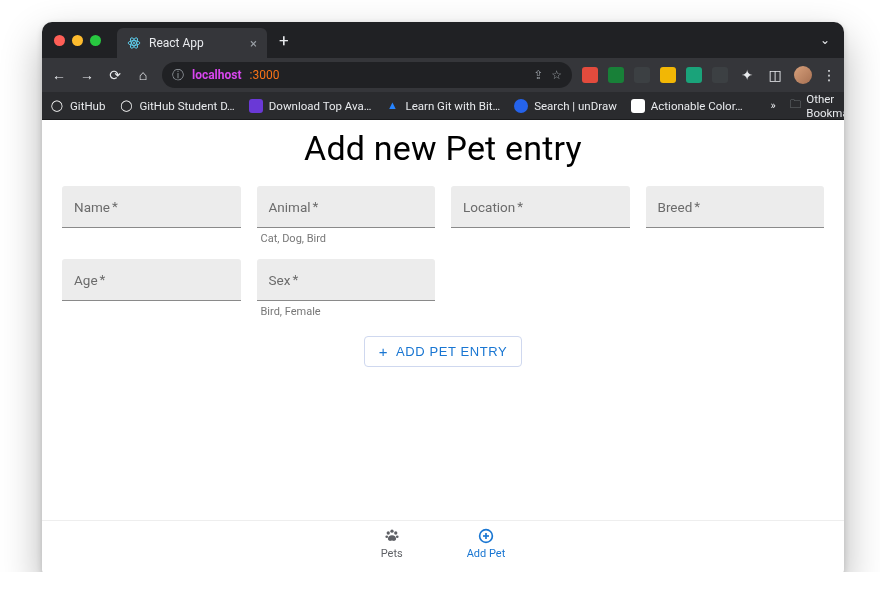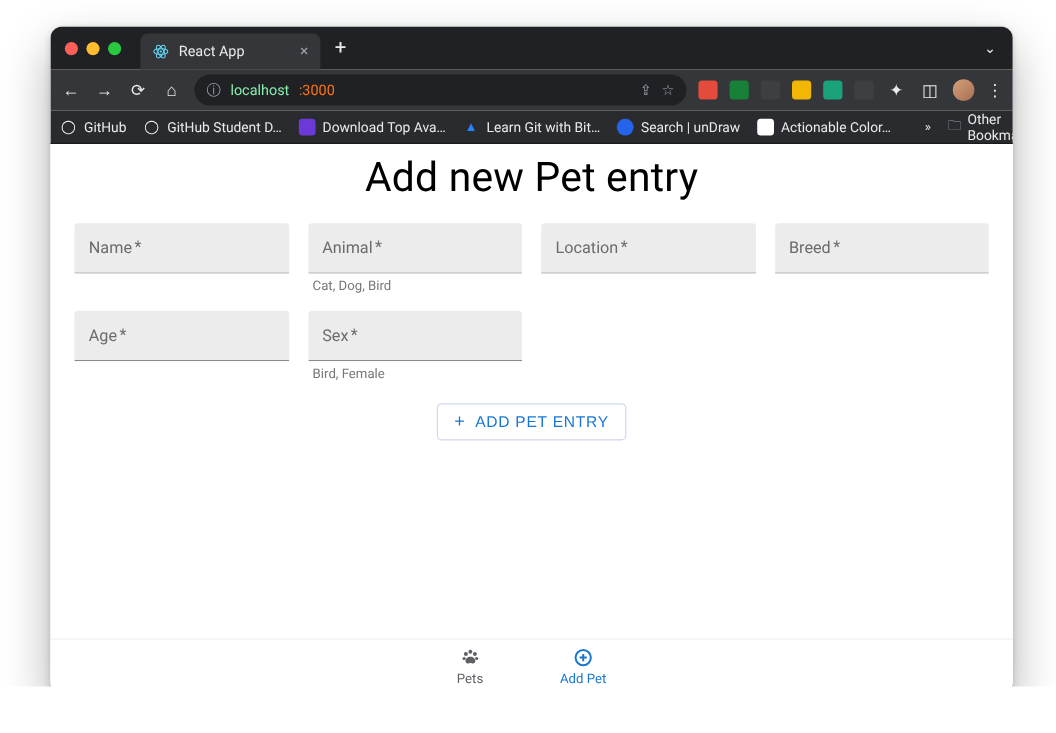--- a/index.html
+++ b/index.html
@@ -41,21 +41,21 @@
     height: 34px; background: #35363a; display: flex; align-items: center;
     padding: 0 8px; gap: 10px;
   }
   .nav-ico { color: #e8eaed; font-size: 14px; width: 18px; text-align: center; }
   .omni {
     flex: 1; height: 26px; background: #202124; border-radius: 13px;
     display: flex; align-items: center; padding: 0 10px; gap: 8px;
     color: #e8eaed; font-size: 12px;
   }
   .omni .secure { color: #9aa0a6; font-size: 12px; }
-  .omni .host { color: #86efac; }
+  .omni .host { color: #d946ef; font-weight: bold; }
   .omni .port { color: #f97316; }
   .omni .flex { flex: 1; }
   .ext-row { display: flex; align-items: center; gap: 10px; }
   .ext { width: 16px; height: 16px; border-radius: 3px; }
   .avatar { width: 18px; height: 18px; border-radius: 50%; background: linear-gradient(135deg,#d7a07b,#a67052); }
   .kebab { color: #e8eaed; font-size: 14px; }
 
   
   .bmbar {
     height: 28px; background: #2a2b2e; display: flex; align-items: center;
@@ -95,21 +95,21 @@
   .btn-outline {
     display: inline-flex; align-items: center; gap: 8px;
     border: 1px solid #cfd8ef; color: #1976d2; background: #fff;
     padding: 7px 14px; font-size: 13px; letter-spacing: 0.6px;
     border-radius: 4px; text-transform: uppercase;
   }
   .btn-outline .plus { font-size: 15px; line-height: 1; }
 
   
   .bottomnav {
-    position: absolute; left:0; right:0; bottom: 0; height: 46px;
+    position: absolute; left:0; right:0; bottom: 12px; height: 46px;
     display: flex; justify-content: center; align-items: center; gap: 64px;
     border-top: 1px solid #eee; background: #fff;
   }
   .bn-item { display: flex; flex-direction: column; align-items: center; gap: 2px; font-size: 11px; }
   .bn-item.muted { color: #5f6166; }
   .bn-item.active { color: #1976d2; }
   .bn-ico { height: 18px; display:flex; align-items:center; }
 </style>
 </head>
 <body>

